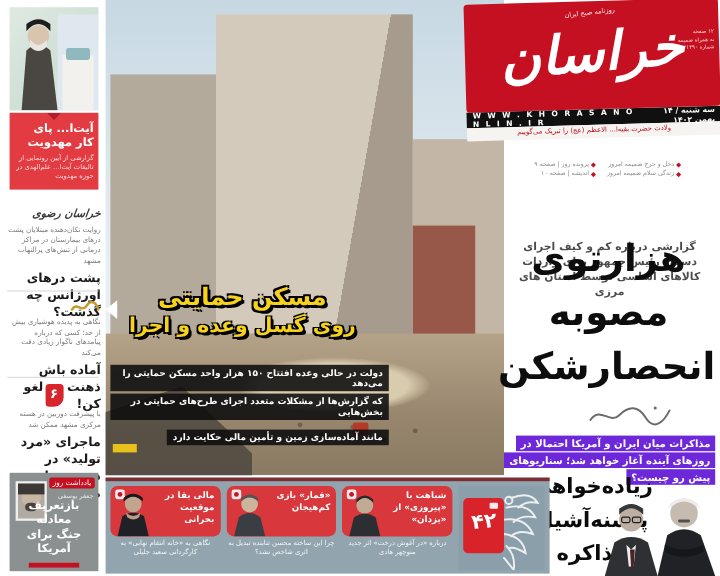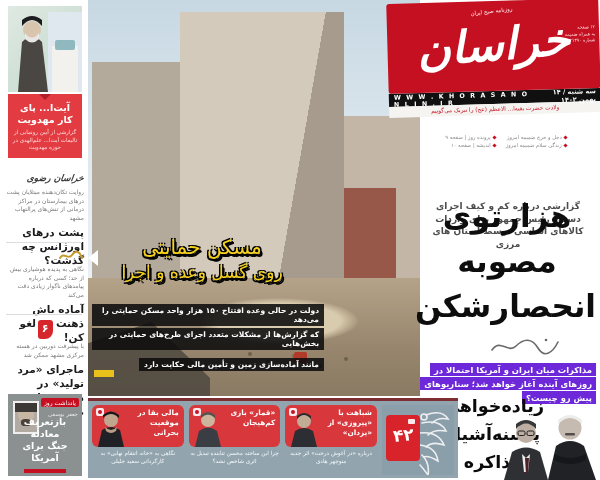--- a/index.html
+++ b/index.html
@@ -3,21 +3,21 @@
 <meta charset="utf-8">
 <style>
   * { margin:0; padding:0; box-sizing:border-box; }
   html,body { width:600px; height:480px; }
   body { font-family:"DejaVu Sans", sans-serif; background:#ffffff; position:relative; overflow:hidden; }
   .abs { position:absolute; }
 
   
   .sb-photo { left:8px; top:6px; width:74px; height:86px; overflow:hidden;
     background:linear-gradient(135deg,#dfe9e2 0%,#cfe0d6 55%,#e8eef2 100%); }
-  .sb-red { left:8px; top:94px; width:74px; height:64px; background:#e23b41; padding:8px 4px 3px; text-align:center; }
+  .sb-red { left:8px; top:94px; width:74px; height:64px; background:#e23b41; padding:8px 4px 3px; }
   .sb-red .notch { position:absolute; top:0; left:50%; transform:translateX(-50%); width:12px; height:6px;
     background:#ae1f28; clip-path:polygon(0 0,100% 0,50% 100%); }
   .sb-red-title { color:#fff; font-weight:bold; font-size:9.5px; line-height:12px; }
   .sb-red-sub { color:#ffd9da; font-size:5.6px; line-height:7.5px; margin-top:3px; }
   .sb-sec { left:6px; width:78px; text-align:right; direction:rtl; }
   .sec-head { font-size:9px; font-weight:bold; font-style:italic; color:#3c3c3c; transform:skewX(-8deg); display:inline-block; }
   .sec-teaser { font-size:6px; color:#7a7a7a; line-height:8.5px; margin-top:3px; }
   .sec-title { font-size:10.5px; font-weight:900; color:#1b1b1b; line-height:14px; margin-top:3px; }
   .sb-div { left:6px; width:76px; height:1px; background:#ddd; }
   .icon-gold { width:26px; height:12px; display:block; margin:0 0 1px auto; }
@@ -49,21 +49,21 @@
   .ground { left:0; top:278px; width:332px; height:118px;
     background:linear-gradient(#b4a289 0%, #97866d 60%, #8a7a63 100%); }
   .mound { left:110px; top:298px; width:160px; height:46px; border-radius:50%;
     background:radial-gradient(ellipse at center,#d9cbae 0 55%, rgba(217,203,174,0) 72%); }
   .rubble { left:-8px; top:322px; width:130px; height:80px; background:#4e483f;
     clip-path:polygon(0 30%, 55% 0, 100% 70%, 100% 100%, 0 100%); opacity:.85; }
   .stones { left:160px; top:352px; width:4px; height:4px; border-radius:50%; background:#6d614e;
     box-shadow:18px 8px 0 #5f5542, 44px 2px 0 #746751, 70px 12px 0 #57503f, 96px 5px 0 #6d614e, -30px 14px 0 #5f5542; }
   .bucket { left:206px; top:352px; width:13px; height:11px; background:#b23a28; border-radius:2px 2px 4px 4px; }
 
-  .ph-title { left:6px; top:234px; width:216px; text-align:center; direction:rtl; font-weight:400; color:#f6d21c;
+  .ph-title { left:6px; top:234px; width:216px; text-align:center; direction:rtl; font-weight:700; color:#f6d21c;
     text-shadow:-1.5px -1.5px 0 #000, 1.5px -1.5px 0 #000, -1.5px 1.5px 0 #000, 1.5px 1.5px 0 #000, 2.5px 2.5px 0 #000; }
   .ph-title .l1 { font-size:20px; line-height:26px; }
   .ph-title .l2 { font-size:17px; line-height:24px; }
   .ph-arrow { left:0; top:250px; width:10px; height:16px; background:#fff; clip-path:polygon(100% 0,0 50%,100% 100%); }
   .ph-cap { left:4px; top:304px; width:232px; direction:rtl; text-align:right; }
   .ph-cap span { display:inline-block; background:rgba(12,12,14,.88); color:#fff; font-size:7.5px; font-weight:bold;
     line-height:9px; padding:2px 5px; margin-bottom:2px; }
   .ph-tag { left:6px; top:370px; width:20px; height:7px; background:#e8c21a; }
 
   

